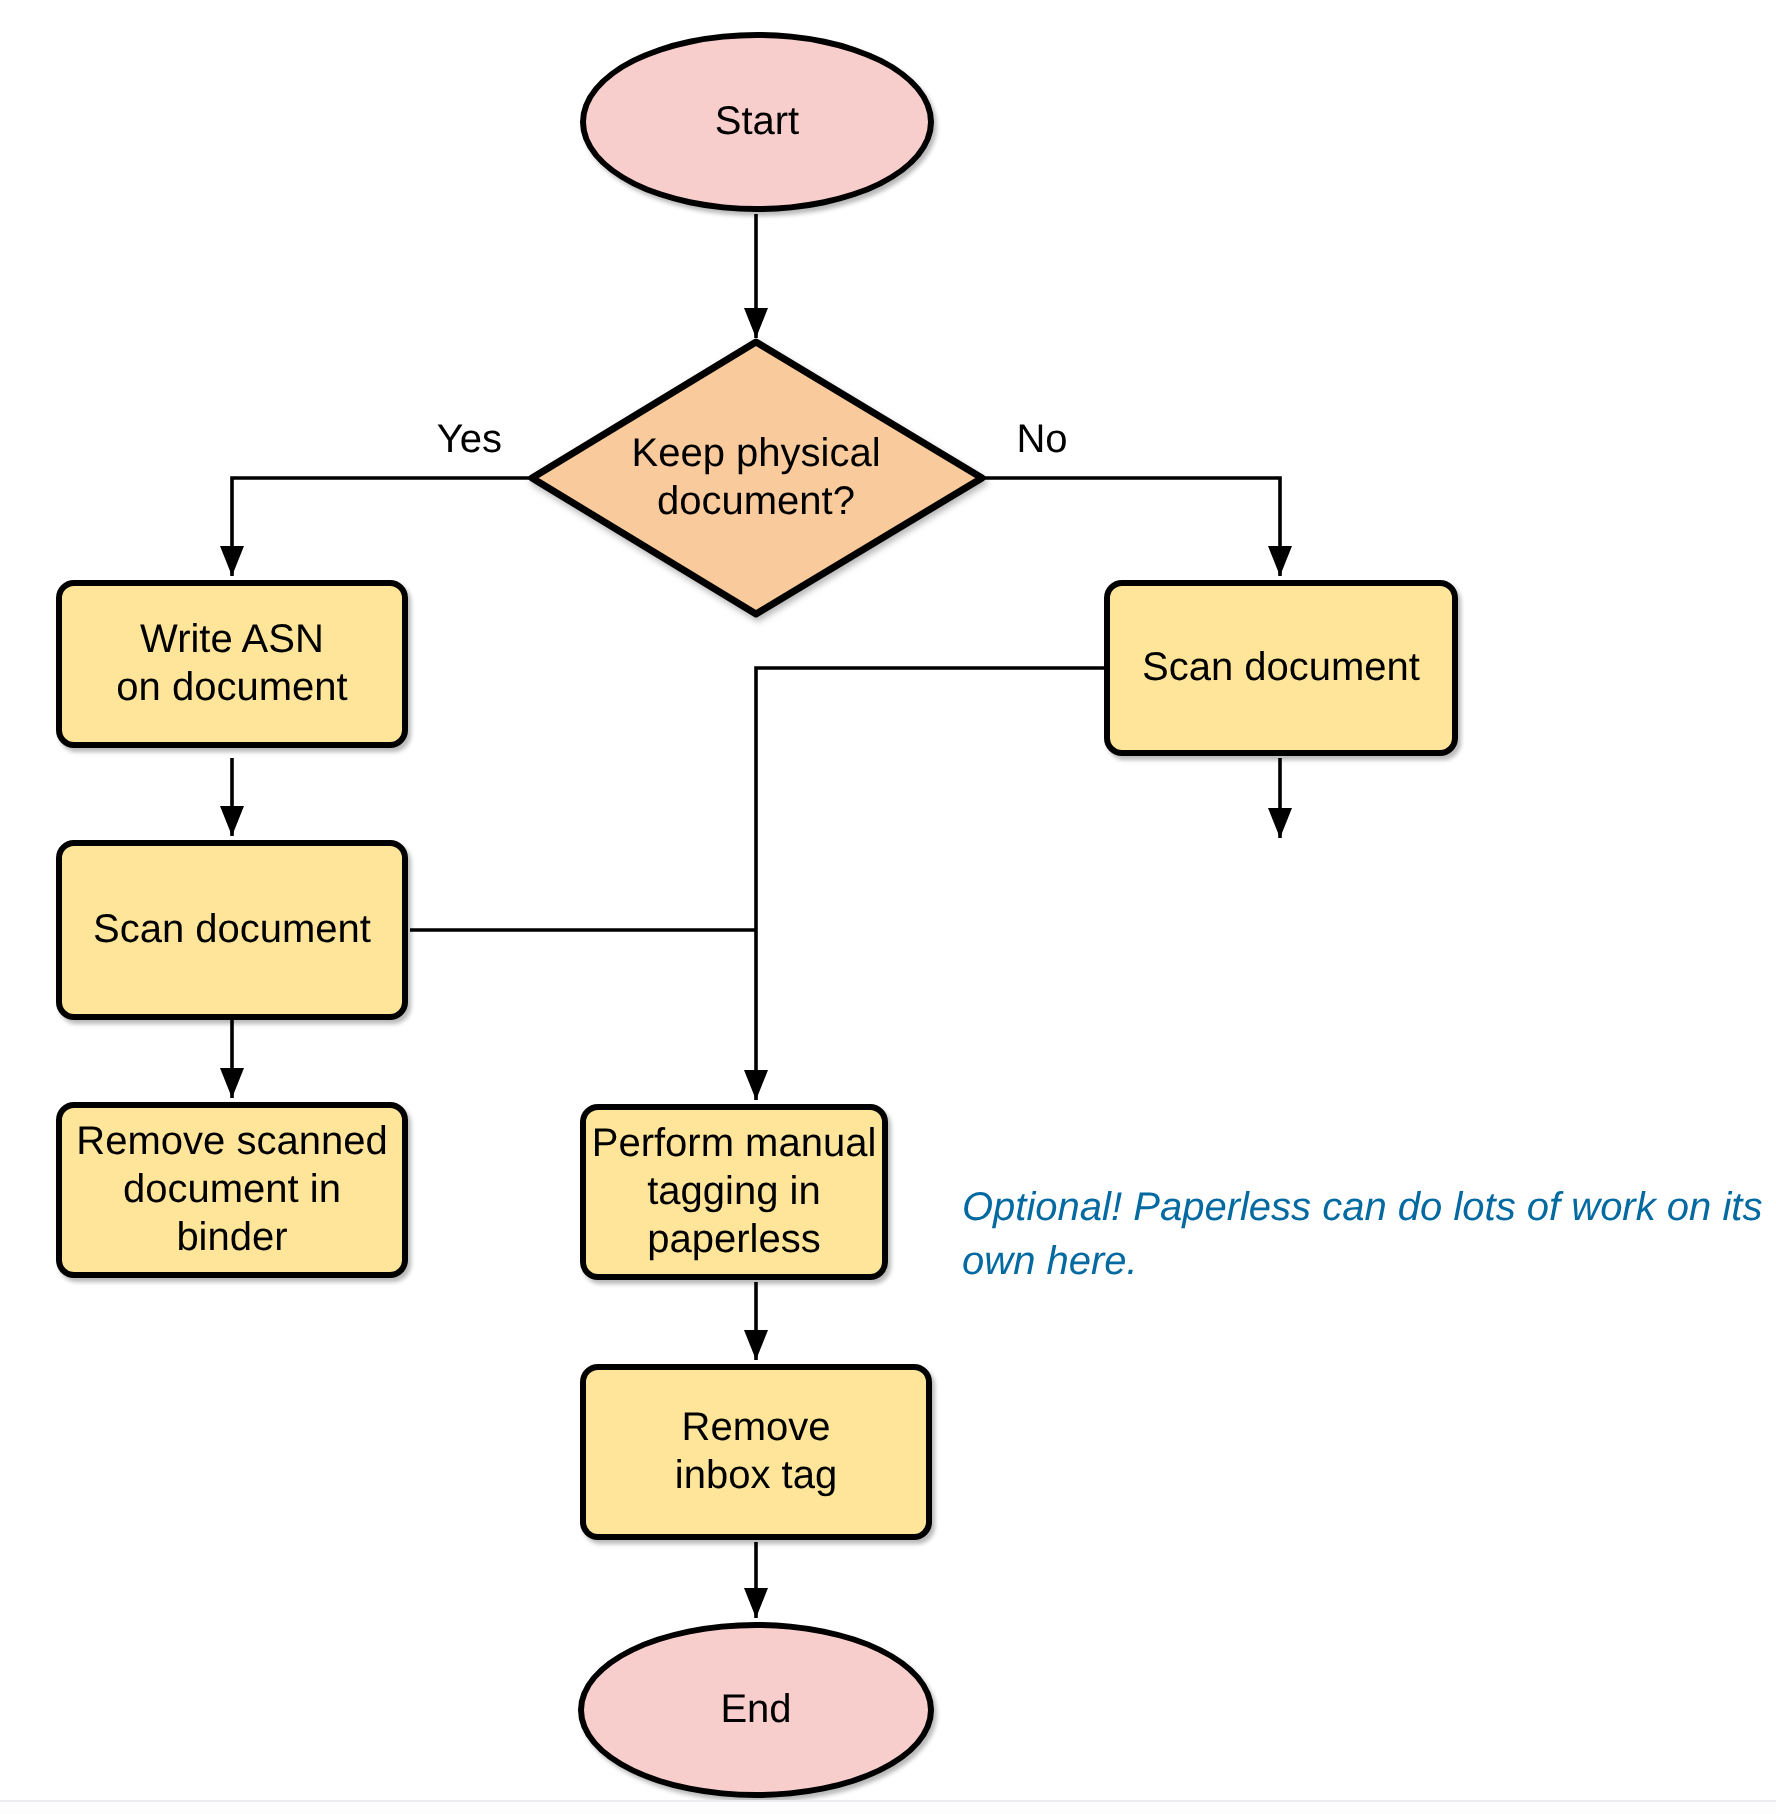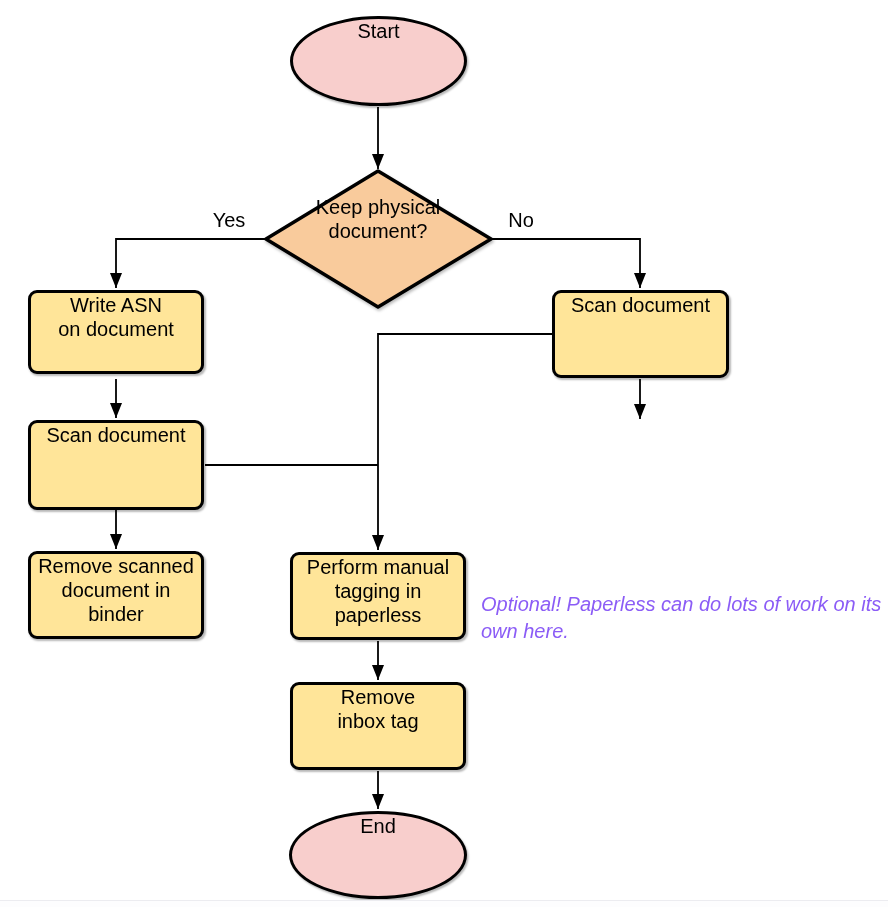--- a/index.html
+++ b/index.html
@@ -30,21 +30,21 @@
   .diamond {
     fill: var(--decision-fill, #F9CB9C);
     stroke: var(--stroke, #000);
     stroke-width: 3.5;
     stroke-linejoin: round;
     filter: drop-shadow(1.5px 2px 1.5px rgba(0,0,0,0.28));
   }
   .node {
     position: absolute;
     display: flex;
-    align-items: flex-start;
+    align-items: center;
     justify-content: center;
     text-align: center;
     box-sizing: border-box;
     color: #000;
     font-size: 20px;
     line-height: 24px;
     white-space: pre-line;
   }
   .node.process {
     background: var(--process-fill, #FFE599);
@@ -71,21 +71,21 @@
     white-space: nowrap;
   }
   .annotation {
     position: absolute;
     left: 481px;
     top: 591px;
     width: 408px;
     font-size: 20px;
     line-height: 27px;
     font-style: italic;
-    color: #8b5cf6;
+    color: #0369a1;
   }
   .bottom-edge {
     position: absolute;
     left: 0;
     top: 900px;
     width: 888px;
     height: 7px;
     border-top: 1px solid #ececf0;
     background: #fdfdfe;
   }
@@ -118,21 +118,21 @@
 
   <div class="node terminal" style="left:290px; top:16px; width:177px; height:90px;">
     <span>Start</span>
   </div>
 
   <div class="node decision-label" style="left:278px; top:195px; width:200px; height:88px;">
     <span>Keep physical
 document?</span>
   </div>
 
-  <div class="edge-label" style="left:207px; top:210px; width:44px;">Yes</div>
+  <div class="edge-label" style="left:207px; top:210px; width:44px;text-align:right;">Yes</div>
 
   <div class="edge-label" style="left:501px; top:210px; width:40px;text-align:center;">No</div>
 
   <div class="node process" style="left:28px; top:290px; width:176px; height:84px;">
     <span>Write ASN
 on document</span>
   </div>
 
   <div class="node process" style="left:28px; top:420px; width:176px; height:90px;">
     <span>Scan document</span>
@@ -142,21 +142,21 @@
     <span>Remove scanned
 document in
 binder</span>
   </div>
 
   <div class="node process" style="left:552px; top:290px; width:177px; height:88px;">
     <span>Scan document</span>
   </div>
 
 
-  <div class="node process" style="left:290px; top:552px; width:176px; height:88px;">
+  <div class="node process" style="left:290px; top:552px; width:154px; height:88px;">
     <span>Perform manual
 tagging in
 paperless</span>
   </div>
 
   <div class="node process" style="left:290px; top:682px; width:176px; height:88px;">
     <span>Remove
 inbox tag</span>
   </div>
 

